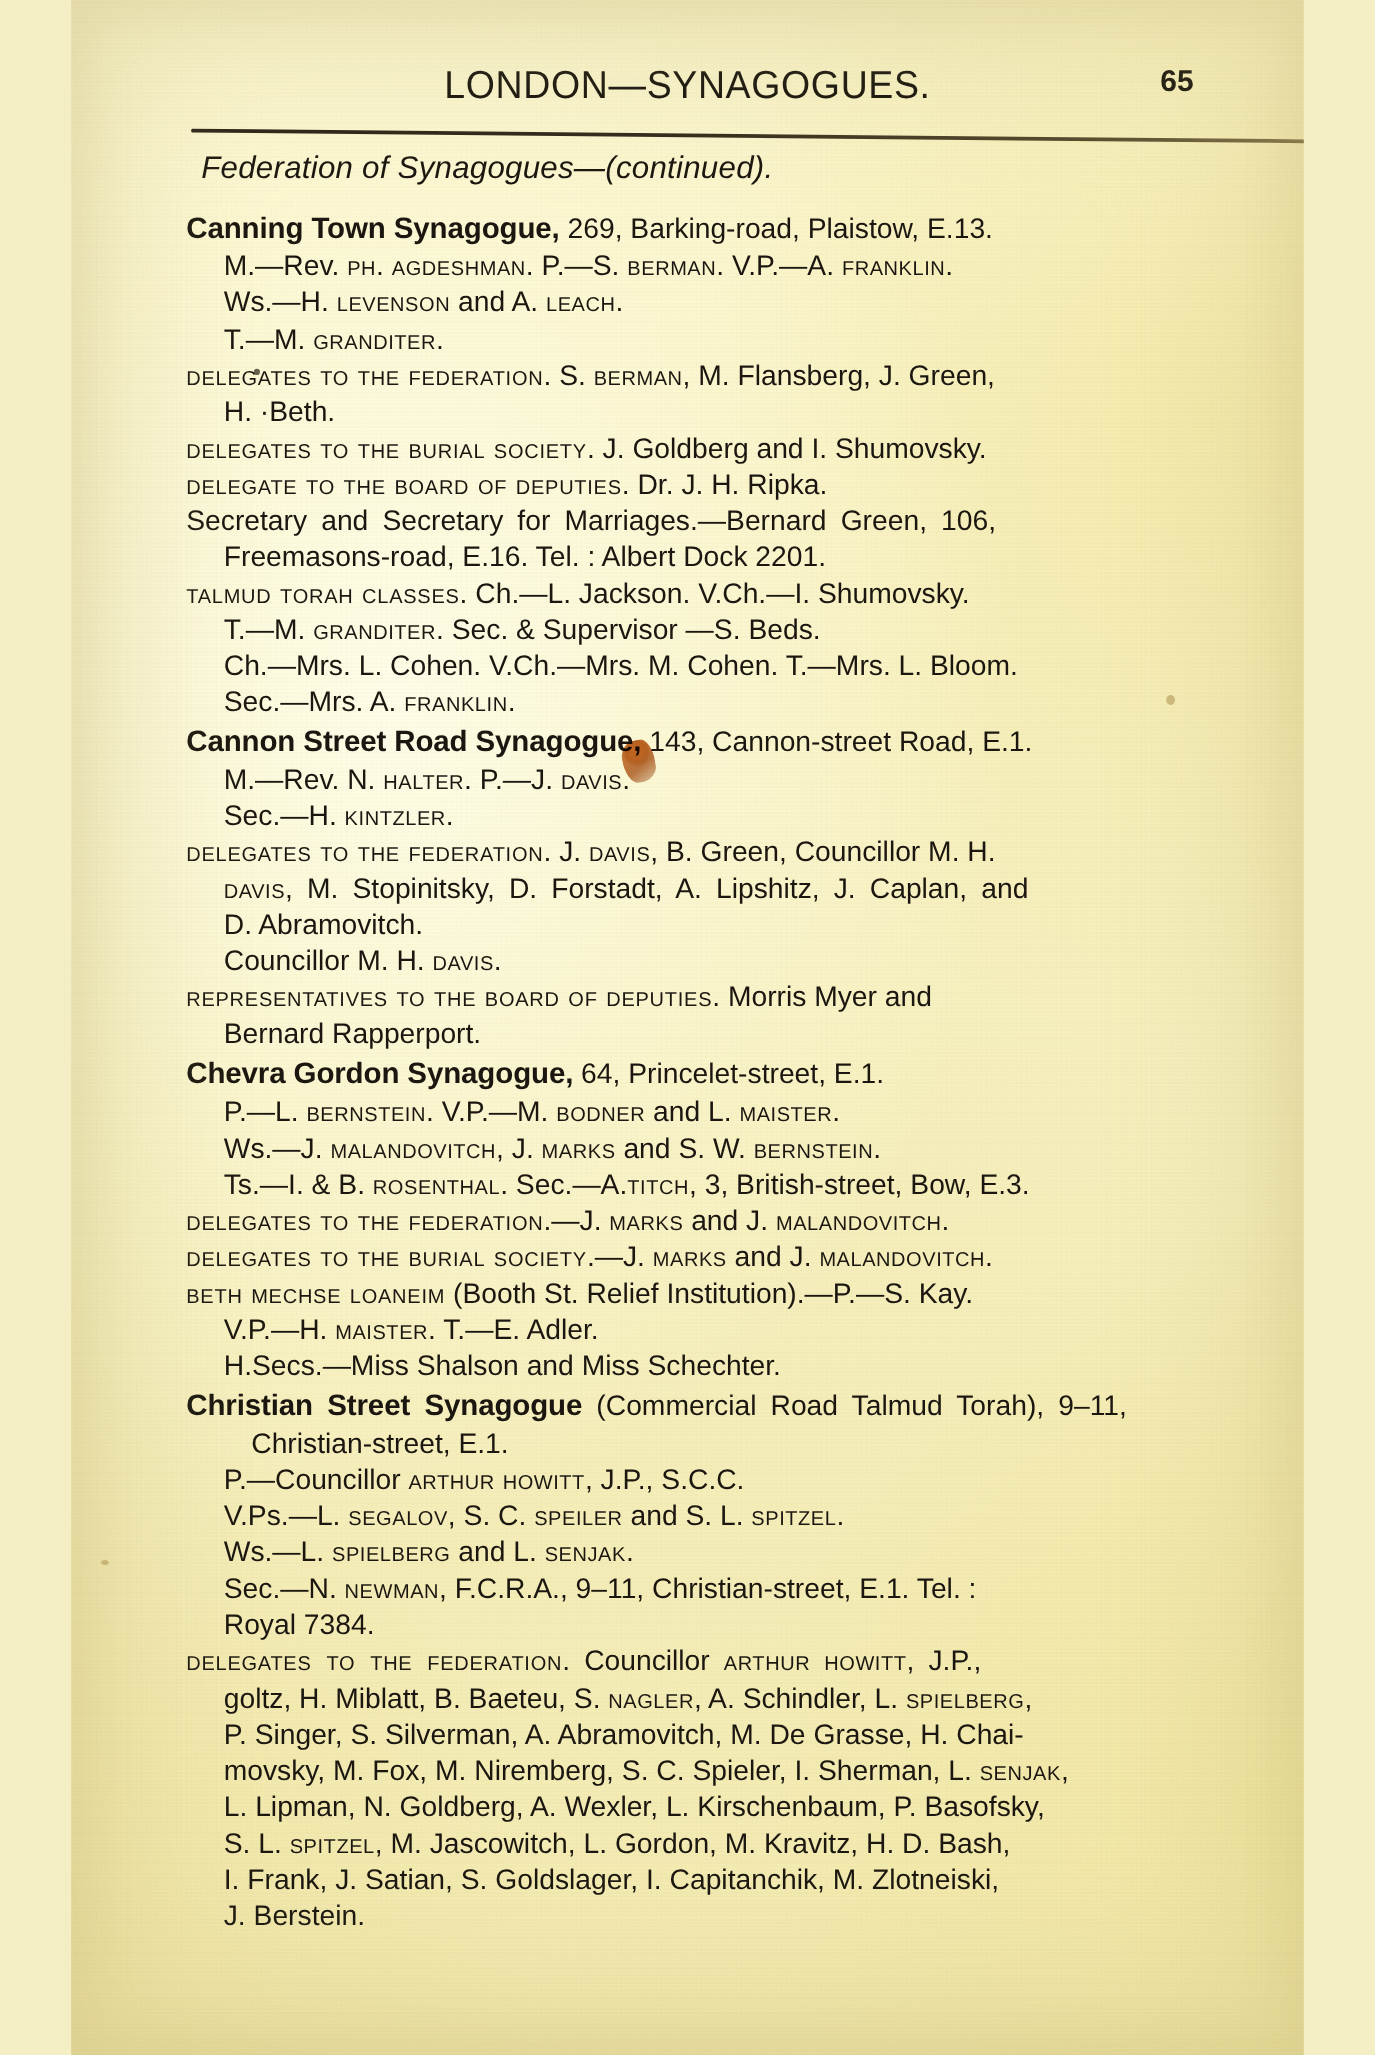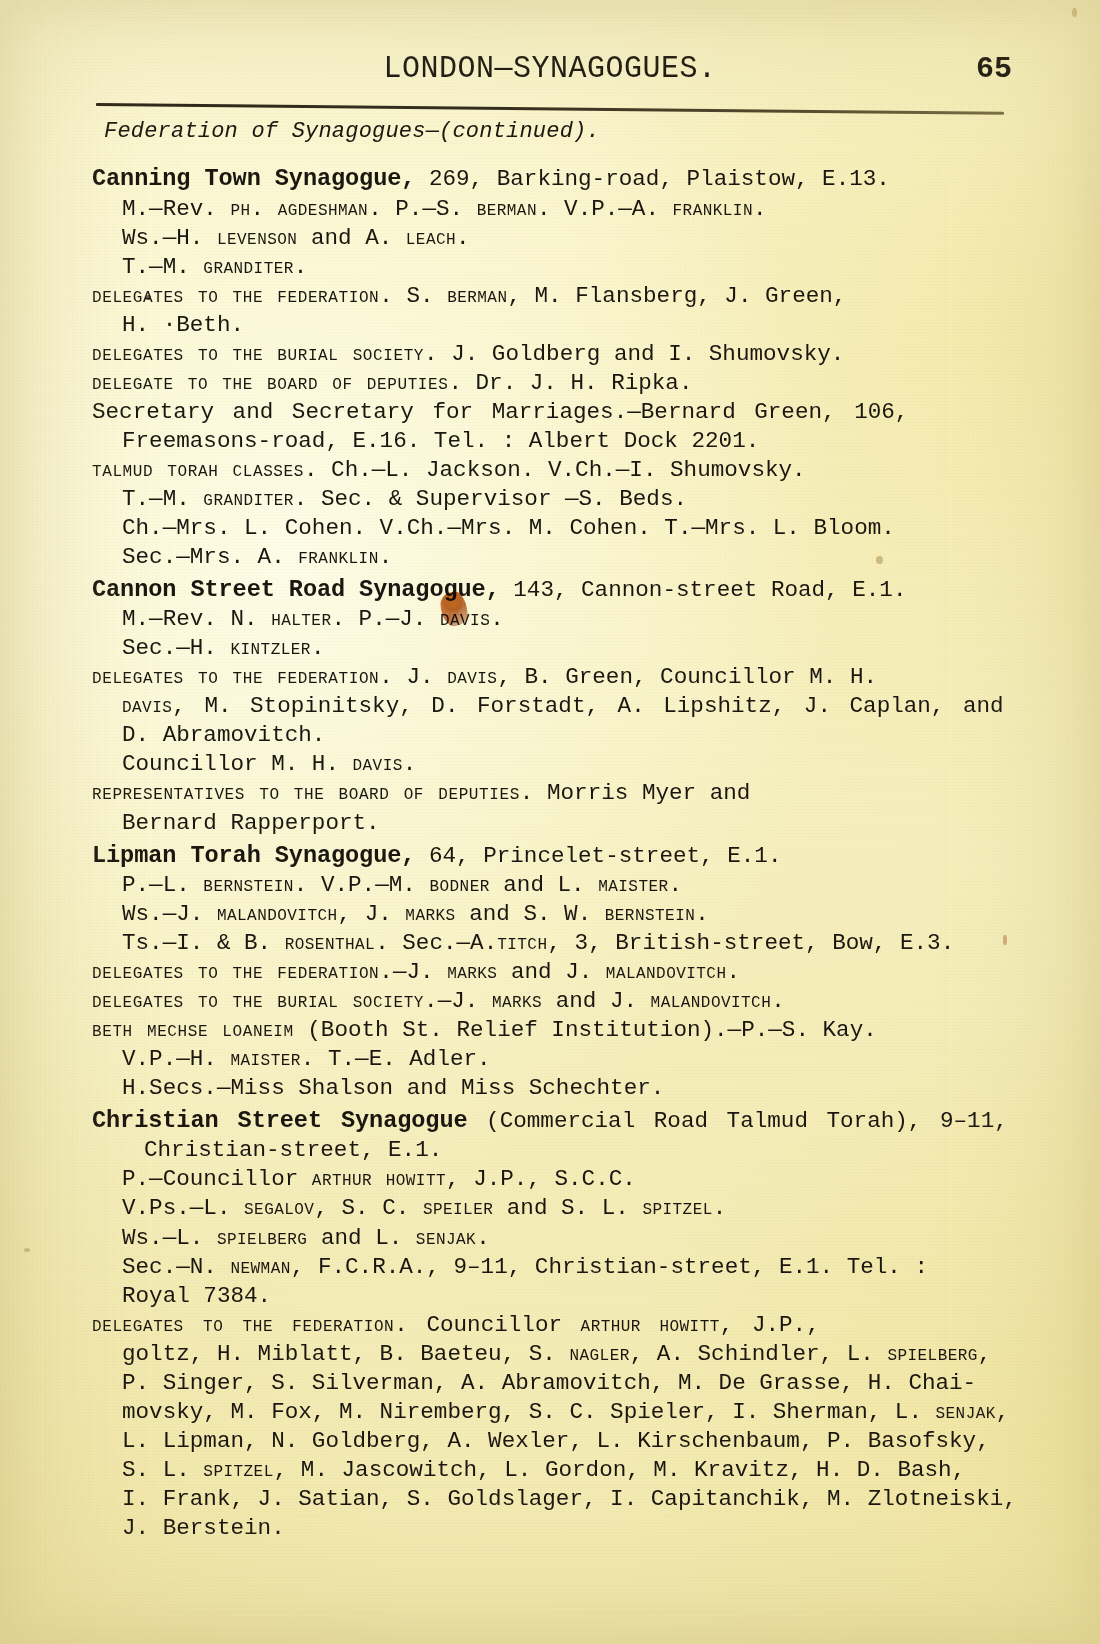--- a/index.html
+++ b/index.html
@@ -4,31 +4,31 @@
 <title>London Synagogues — page 65</title>
 <style>
   html, body {
     margin: 0;
     padding: 0;
     background: #f3eec3;
   }
 
   .page {
     position: relative;
-    width: 1100px;
+    width: 986px;
     height: 1644px;
     margin: 0 auto;
     overflow: hidden;
     background:
       radial-gradient(ellipse 70% 55% at 26% 34%, rgba(255,255,238,0.85) 0%, rgba(255,253,225,0.35) 45%, rgba(255,250,205,0) 72%),
       radial-gradient(ellipse 60% 45% at 92% 20%, rgba(243,232,166,0.75) 0%, rgba(246,236,180,0) 70%),
       radial-gradient(ellipse 55% 40% at 96% 88%, rgba(240,228,158,0.7) 0%, rgba(244,234,176,0) 72%),
       radial-gradient(ellipse 45% 35% at 4% 96%, rgba(238,226,160,0.6) 0%, rgba(244,234,176,0) 75%),
       linear-gradient(168deg, #fbf6cf 0%, #f8f2c4 30%, #f5eebb 62%, #f2e9ae 100%);
-    font-family: Liberation Mono, monospace;
+    font-family: Liberation Sans, sans-serif;
     color: #1b1710;
   }
 
   
   .grain {
     position: absolute;
     inset: 0;
     pointer-events: none;
     opacity: 0.30;
     background-image:
@@ -58,21 +58,21 @@
     letter-spacing: 0.5px;
     font-weight: 400;
     color: #15120c;
     display: inline-block;
     transform: scaleY(1.04);
   }
   .folio {
     position: absolute;
     top: 52px;
     right: 88px;
-    font-size: 30px;
+    font-size: 24px;
     font-weight: 700;
     color: #15120c;
   }
 
   .rule {
     position: absolute;
     top: 103px;
     left: 96px;
     width: 908px;
     height: 3px;
@@ -87,21 +87,21 @@
     position: absolute;
     top: 118px;
     left: 92px;
     width: 916px;
     font-size: 22.6px;
     line-height: 1.285;
   }
 
   .section-label {
     font-style: italic;
-    font-size: 22px;
+    font-size: 25px;
     margin: 0 0 6px 12px;
     letter-spacing: 0.2px;
   }
 
   
   .ln {
     margin: 0;
     white-space: nowrap;
   }
   
@@ -200,21 +200,21 @@
       <p class="ln ind">Sec.—H. <span class="sc">Kintzler</span>.</p>
       <p class="ln flush"><span class="sc-label">Delegates to the Federation</span>.   J. <span class="sc">Davis</span>, B. Green, Councillor M. H.</p>
       <p class="ln cont spaced"><span class="sc">Davis</span>, M. Stopinitsky, D. Forstadt, A. Lipshitz, J. Caplan, and</p>
       <p class="ln cont">D. Abramovitch.</p>
       <p class="ln cont">Councillor M. H. <span class="sc">Davis</span>.</p>
       <p class="ln flush"><span class="sc-label">Representatives to the Board of Deputies</span>.  Morris Myer and</p>
       <p class="ln cont">Bernard Rapperport.</p>
     </div>
 
     <div class="entry">
-      <p class="ln flush"><span class="syn">Lipman Torah Synagogue,</span> <span>64, Princelet-street, E.1.</span></p>
+      <p class="ln flush"><span class="syn">Chevra Gordon Synagogue,</span> <span>64, Princelet-street, E.1.</span></p>
       <p class="ln ind">P.—L. <span class="sc">Bernstein</span>.   V.P.—M. <span class="sc">Bodner</span> and L. <span class="sc">Maister</span>.</p>
       <p class="ln ind">Ws.—J. <span class="sc">Malandovitch</span>, J. <span class="sc">Marks</span> and S. W. <span class="sc">Bernstein</span>.</p>
       <p class="ln ind">Ts.—I. &amp; B. <span class="sc">Rosenthal</span>.   Sec.—A.<span class="sc">Titch</span>, 3, British-street, Bow, E.3.</p>
       <p class="ln flush"><span class="sc-label">Delegates to the Federation</span>.—J. <span class="sc">Marks</span> and J. <span class="sc">Malandovitch</span>.</p>
       <p class="ln flush"><span class="sc-label">Delegates to the Burial Society</span>.—J. <span class="sc">Marks</span> and J. <span class="sc">Malandovitch</span>.</p>
       <p class="ln flush"><span class="sc-label">Beth Mechse Loaneim</span> (Booth St. Relief Institution).—P.—S. Kay.</p>
       <p class="ln ind">V.P.—H. <span class="sc">Maister</span>.   T.—E. Adler.</p>
       <p class="ln ind">H.Secs.—Miss Shalson and Miss Schechter.</p>
     </div>
 

